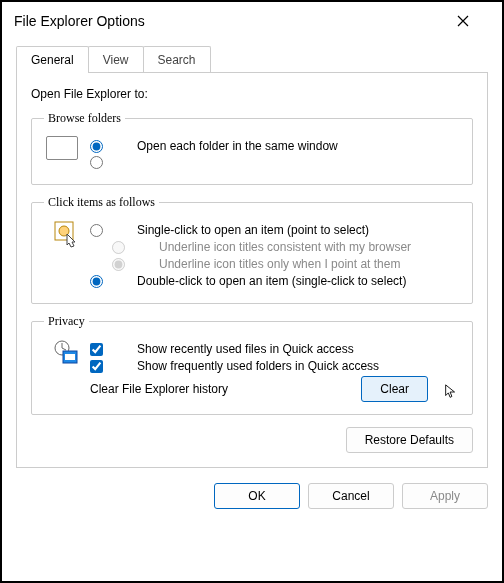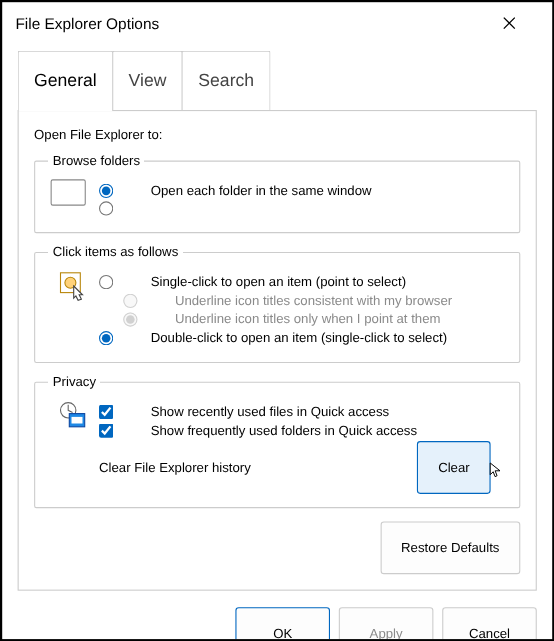--- a/index.html
+++ b/index.html
@@ -30,26 +30,26 @@
     justify-content: center;
     cursor: pointer;
     font-size: 14px;
   }
   .tabs {
     display: flex;
     margin: 8px 14px 0 14px;
     position: relative;
   }
   .tab {
-    padding: 18px 14px;
+    padding: 6px 14px;
     border: 1px solid #ccc;
     border-bottom: none;
     background: #fff;
     margin-right: -1px;
-    font-size: 16px;
+    font-size: 12px;
     color: #444;
     cursor: pointer;
     border-radius: 2px 2px 0 0;
   }
   .tab.active {
     background: #fff;
     position: relative;
     z-index: 2;
     color: #000;
   }
@@ -89,20 +89,21 @@
   fieldset {
     border: 1px solid #ccc;
     border-radius: 2px;
     margin: 10px 0 0 0;
     padding: 10px 12px 12px 12px;
   }
   legend {
     padding: 0 4px;
     font-size: 12px;
     color: #000;
+    font-family: Liberation Serif, serif;
   }
   .opt-row {
     display: flex;
     align-items: center;
     margin: 3px 0;
     gap: 28px;
   }
   .opt-row input[type="radio"],
   .opt-row input[type="checkbox"] {
     margin: 0 6px 0 0;
@@ -126,21 +127,21 @@
     height: 28px;
   }
   .indent { margin-left: 22px; color: #8a8a8a; }
   .indent input { accent-color: #8a8a8a; }
   .disabled { color: #8a8a8a; }
   .flex { display: flex; }
   .grow { flex: 1; }
   .btn {
     border: 1px solid #ccc;
     background: #fdfdfd;
-    padding: 16px 18px;
+    padding: 5px 18px;
     border-radius: 3px;
     cursor: pointer;
     font-size: 12px;
   }
   .btn-hl {
     border: 1px solid #0067c0;
     background: #e5f1fb;
   }
   .btn-default {
     border: 1px solid #0067c0;
@@ -157,20 +158,21 @@
   .footer {
     display: flex;
     justify-content: flex-end;
     gap: 8px;
     padding: 6px 14px 12px 14px;
   }
   .footer .btn { min-width: 86px; text-align: center; }
   .clear-row {
     display: flex;
     align-items: center;
+    gap: 18px;
   }
   .cursor-svg {
     width: 14px; height: 16px;
     position: relative;
     top: 3px;
     left: -2px;
   }
 </style>
 </head>
 <body>
@@ -277,15 +279,15 @@
   </fieldset>
 
   <div class="restore-row">
     <button class="btn">Restore Defaults</button>
   </div>
 
 </div>
 
 <div class="footer">
   <button class="btn btn-default">OK</button>
+  <button class="btn">Cancel</button>
   <button class="btn disabled">Apply</button>
-  <button class="btn">Cancel</button>
 </div>
 
 </body></html>

